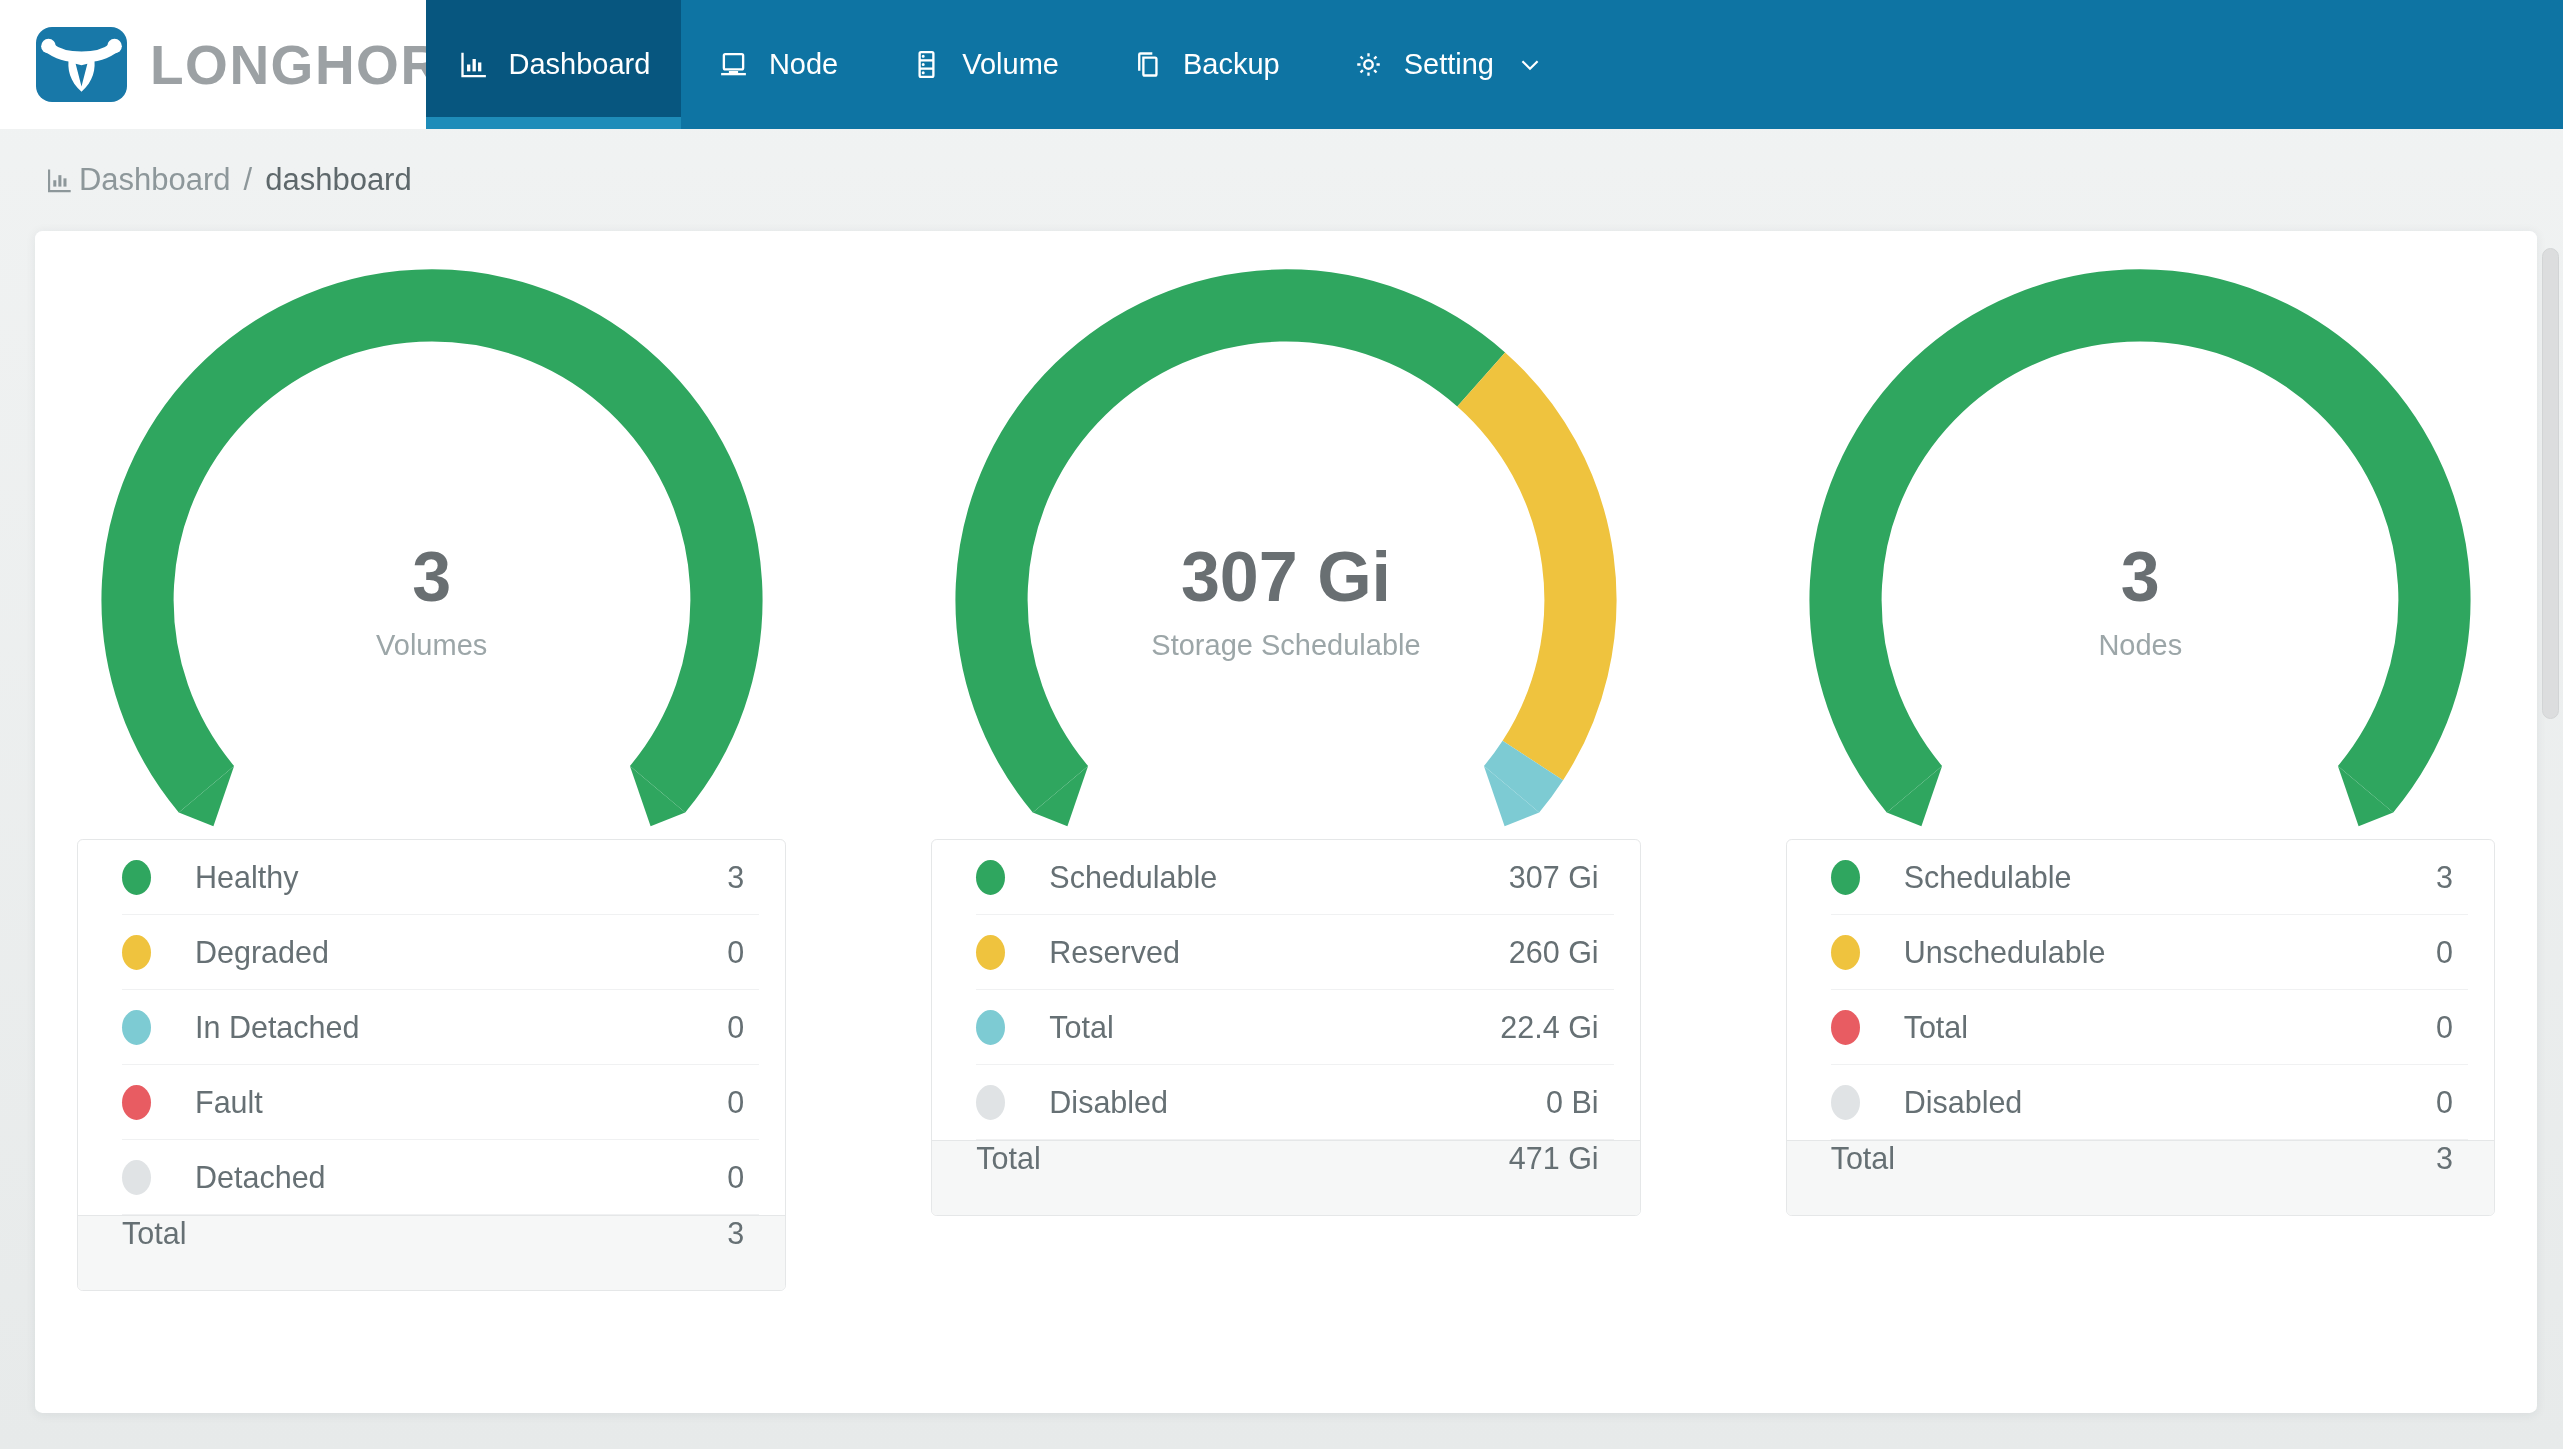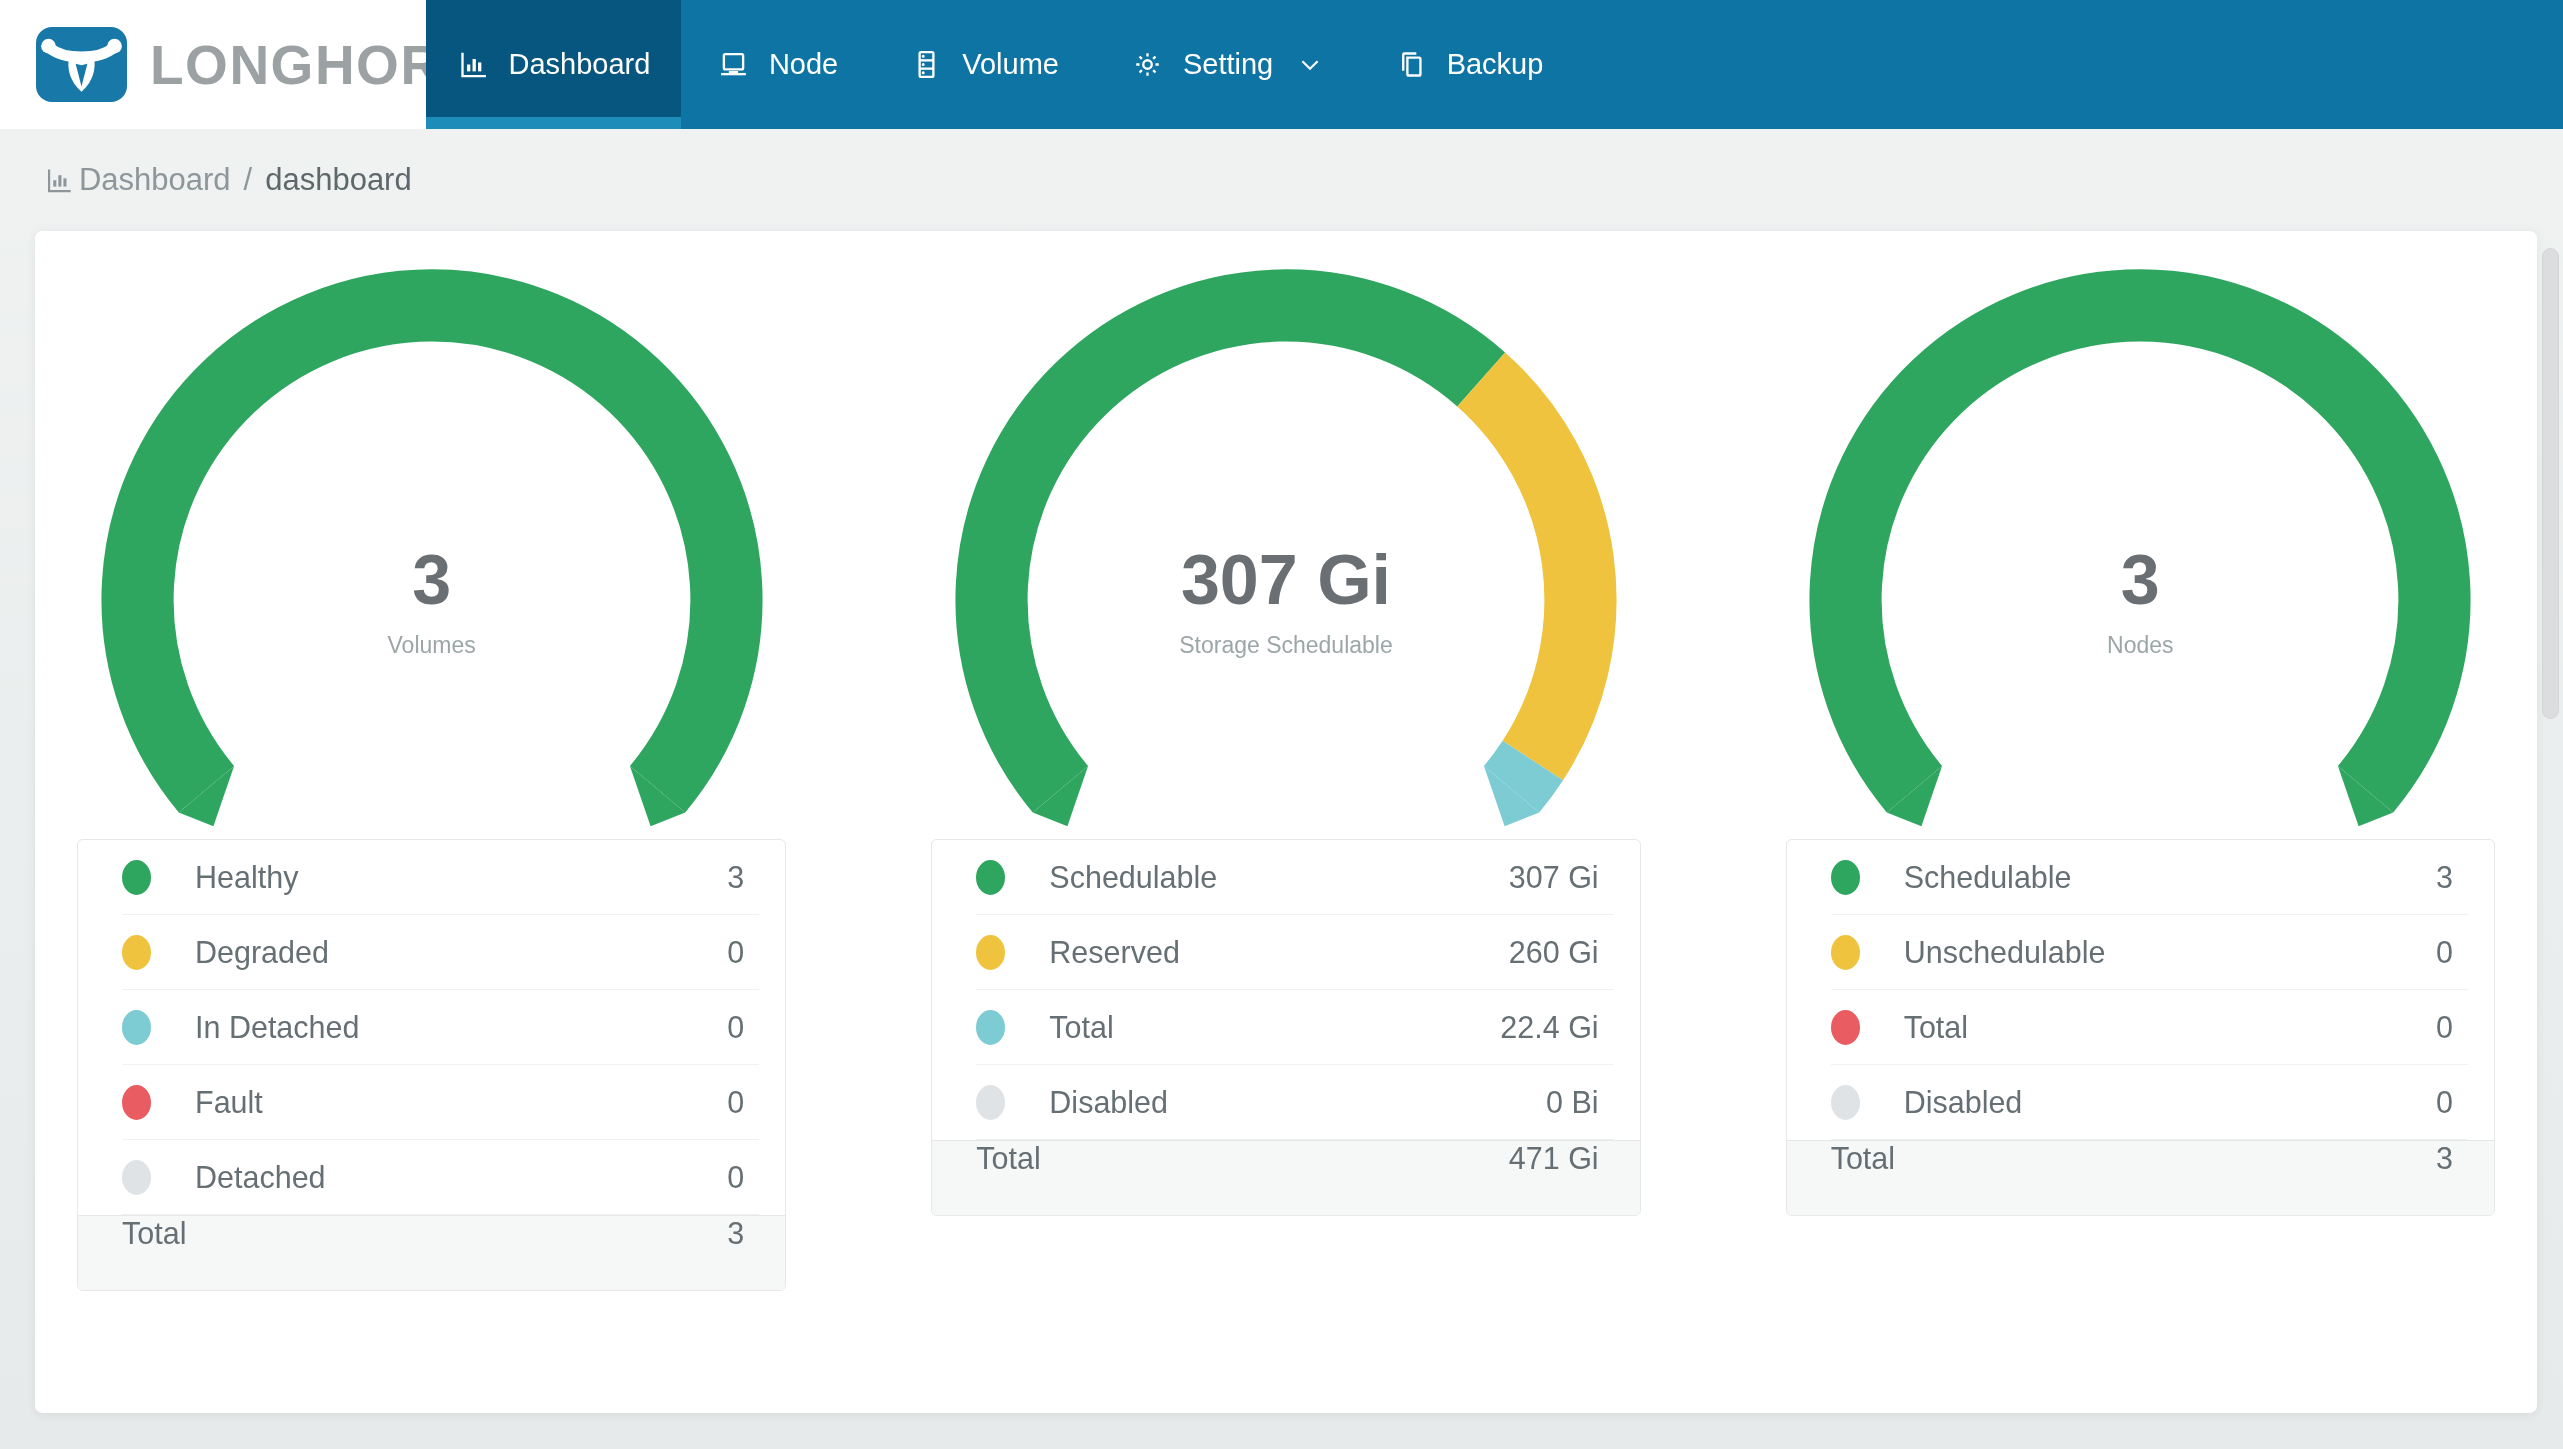--- a/index.html
+++ b/index.html
@@ -40,21 +40,21 @@
           padding:36px 42px 0; }
   .cols { display:flex; gap:145px; }
   .col { flex:1; min-width:0; }
 
   
   .gauge { width:664px; height:572px; margin:0 auto; position:relative; }
   .gauge svg.arc { width:664px; height:572px; display:block; }
   .gcenter { position:absolute; left:0; right:0; top:332px;
              transform:translateY(-50%); text-align:center; }
   .gnum { font-size:70px; font-weight:bold; color:#696F72; }
-  .glabel { font-size:23px; color:#9CA6A8; margin-top:12px; }
+  .glabel { font-size:29px; color:#9CA6A8; margin-top:12px; }
 
   
   .legend { border:1.5px solid #E5E7E8; border-radius:5.8px;
             background:#ffffff; overflow:hidden; }
   .lrow { height:75px; display:flex; align-items:center;
           padding:0 41px 0 44px; position:relative; }
   .lrow:not(:last-child)::after { content:""; position:absolute; left:44px; right:26px;
           bottom:0; height:1.5px; background:#F0F1F2; }
   .dot { width:29px; height:35px; border-radius:50%; margin-right:44px; flex:none;
          background:#ccc; }
@@ -118,40 +118,40 @@
           <path d="M7 15 H17"></path>
           <path d="M9.6 6 h0.01 M9.6 12 h0.01 M9.6 18 h0.01" stroke-width="2.2" stroke-linecap="round"></path>
         </svg>
       </span>
       <span>Volume</span>
     </div>
 
     <div class="nav-item">
       <span class="nav-icon">
         <svg viewBox="0 0 24 24" fill="none" stroke="#ffffff" stroke-width="1.7">
+          <path d="M9 7 H17.5 A1 1 0 0 1 18.5 8 V19 A1 1 0 0 1 17.5 20 H10 A1 1 0 0 1 9 19 Z"></path>
+          <path d="M6 16.5 V4.8 A0.8 0.8 0 0 1 6.8 4 H15.5"></path>
+        </svg>
+      </span>
+      <span>Backup</span>
+    </div>
+
+    <div class="nav-item">
+      <span class="nav-icon">
+        <svg viewBox="0 0 24 24" fill="none" stroke="#ffffff" stroke-width="1.7">
           <circle cx="12" cy="12" r="3.1"></circle>
           <path d="M12 3.8 v2.4 M12 17.8 v2.4 M20.2 12 h-2.4 M6.2 12 H3.8 M17.8 6.2 l-1.7 1.7 M7.9 16.1 l-1.7 1.7 M17.8 17.8 l-1.7-1.7 M7.9 7.9 L6.2 6.2"></path>
         </svg>
       </span>
       <span>Setting</span>
       <span class="chevron">
         <svg viewBox="0 0 24 24" fill="none" stroke="#ffffff" stroke-width="2">
           <path d="M5 8.5 L12 15.5 L19 8.5"></path>
         </svg>
       </span>
-    </div>
-
-    <div class="nav-item">
-      <span class="nav-icon">
-        <svg viewBox="0 0 24 24" fill="none" stroke="#ffffff" stroke-width="1.7">
-          <path d="M9 7 H17.5 A1 1 0 0 1 18.5 8 V19 A1 1 0 0 1 17.5 20 H10 A1 1 0 0 1 9 19 Z"></path>
-          <path d="M6 16.5 V4.8 A0.8 0.8 0 0 1 6.8 4 H15.5"></path>
-        </svg>
-      </span>
-      <span>Backup</span>
     </div>
   </div>
 </div>
 
 <div class="crumbbar">
   <span class="crumb-icon">
     <svg viewBox="0 0 24 24" fill="none" stroke="#8D979A" stroke-width="1.7">
       <path d="M4 3.5 V20.5 H21"></path>
       <path d="M8.5 17 V12" stroke-width="2.4"></path>
       <path d="M12.5 17 V8" stroke-width="2.4"></path>

